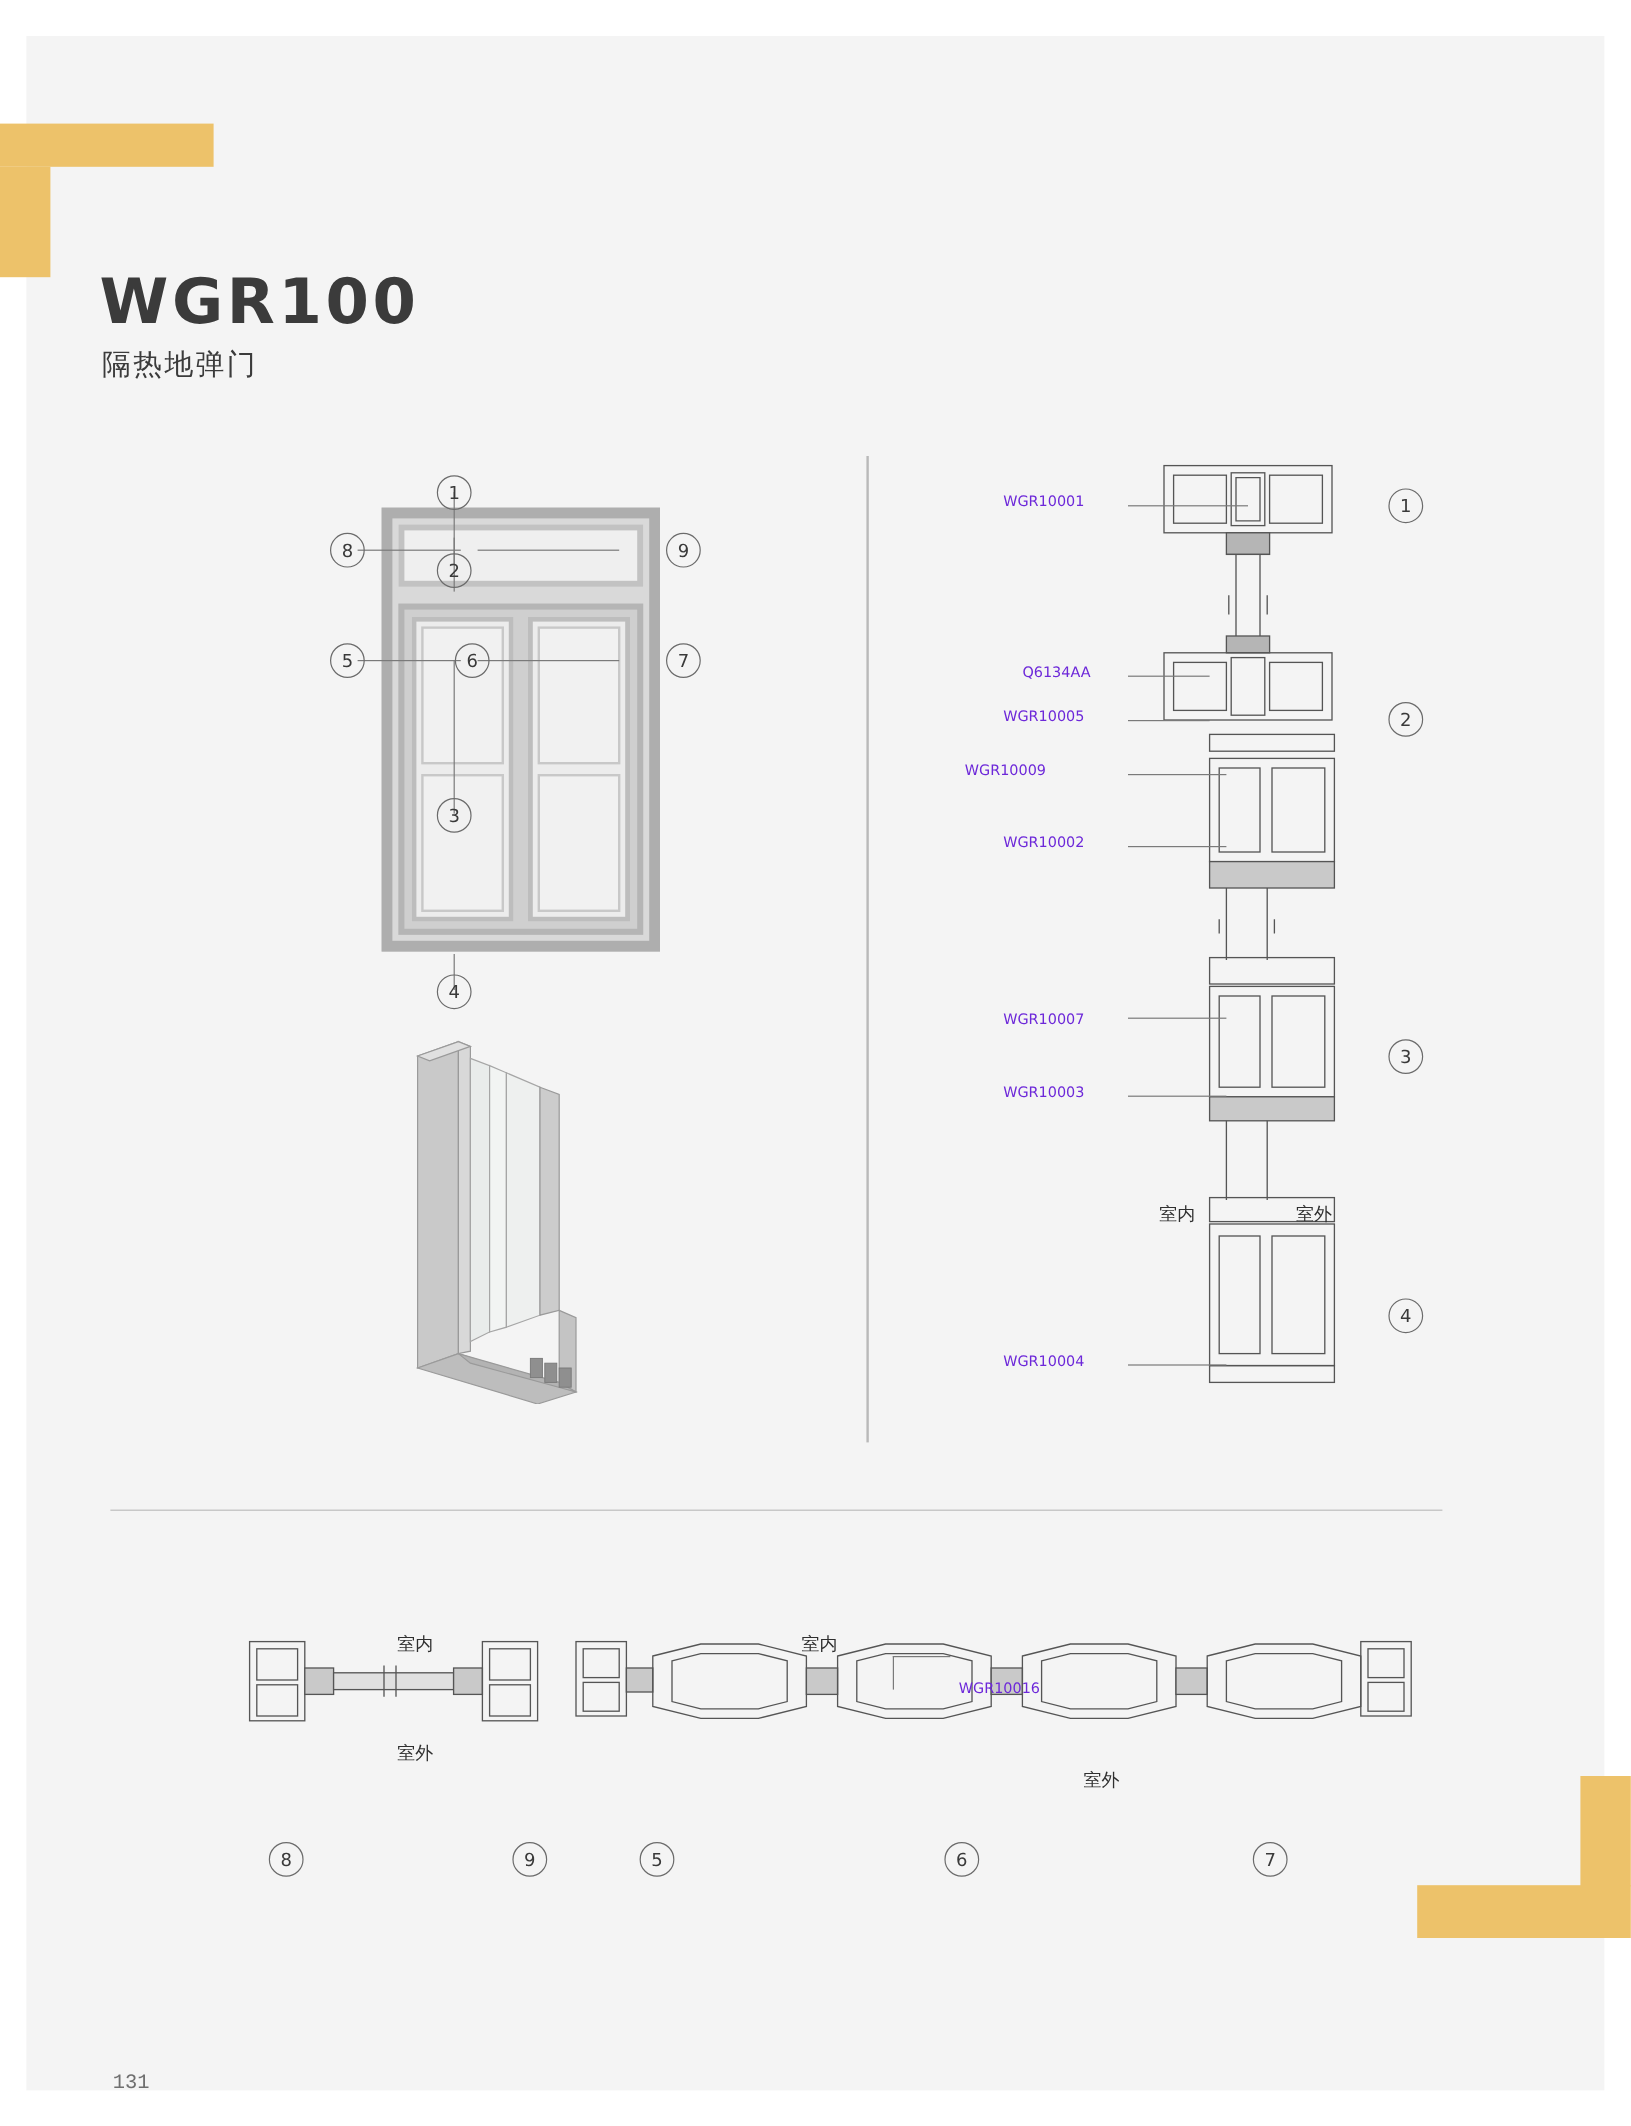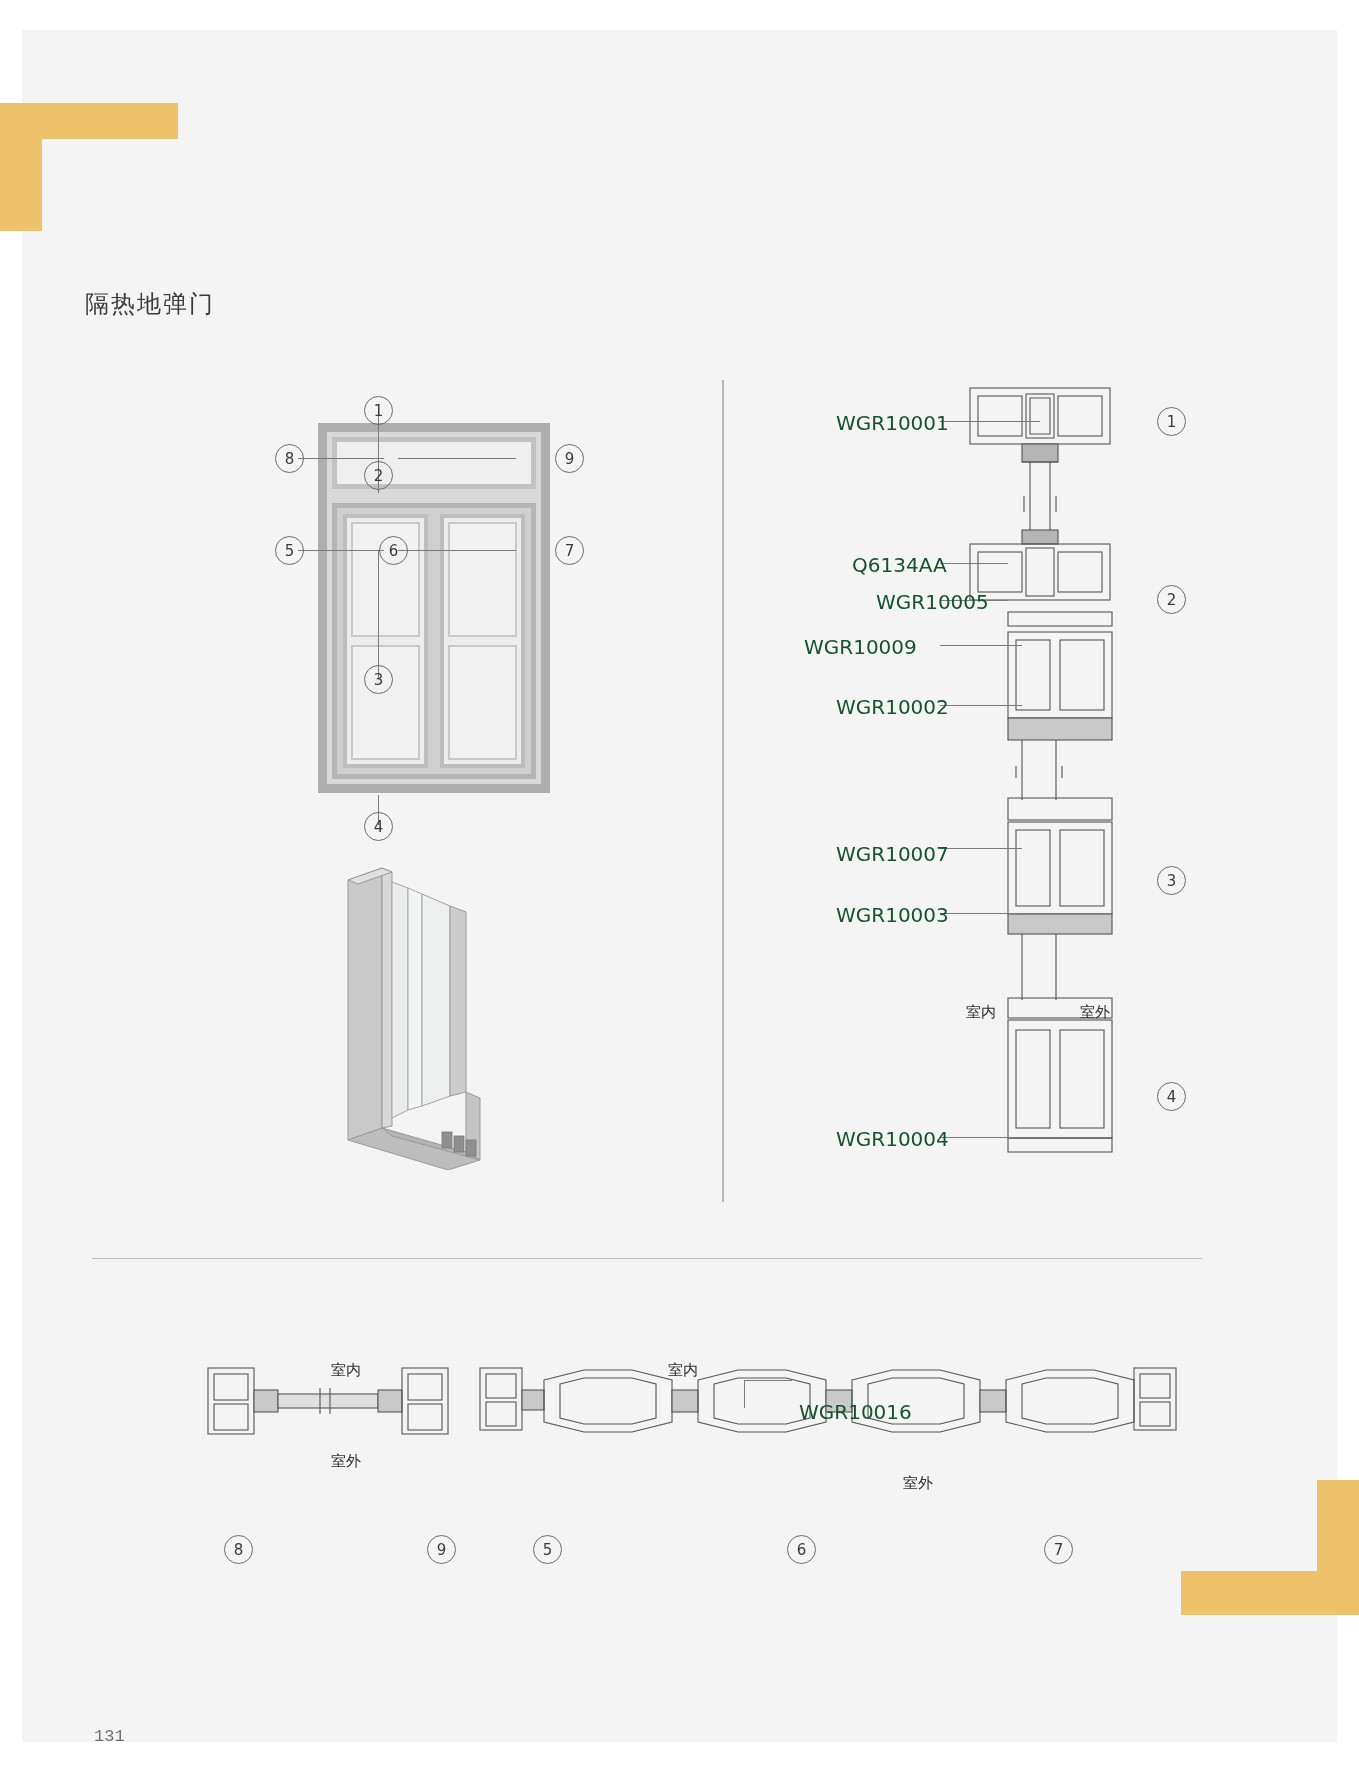--- a/index.html
+++ b/index.html
@@ -113,22 +113,22 @@
   }
   .leader {
     position: absolute;
     background: #7a7a7a;
   }
   .leader.h { height: 1px; }
   .leader.v { width: 1px; }
 
   .code-label {
     position: absolute;
-    font-size: 20px;
-    color: #14532d;
+    font-size: 12px;
+    color: #6d28d9;
     white-space: nowrap;
     font-family: "DejaVu Sans", sans-serif;
   }
   .cn-label {
     position: absolute;
     font-size: 15px;
     color: #2f2f2f;
     white-space: nowrap;
     font-family: "DejaVu Sans", sans-serif;
   }
@@ -213,20 +213,21 @@
   <div class="white-frame-top"></div>
   <div class="white-frame-bottom"></div>
   <div class="white-frame-left"></div>
   <div class="white-frame-right"></div>
 
   <div class="corner-tl-a"></div>
   <div class="corner-tl-b"></div>
   <div class="corner-br-a"></div>
   <div class="corner-br-b"></div>
 
+  <div class="title">WGR100</div>
   <div class="subtitle">隔热地弹门</div>
 
   <div class="vert-divider"></div>
   <div class="horiz-divider"></div>
 
   <div class="page-number">131</div>
 
   <div class="elev">
     <div class="elev-outer"></div>
     <div class="elev-transom"></div>
@@ -348,21 +349,21 @@
     </svg>
   </div>
 
   <div class="leader h" style="left:940px; top:421px; width:100px;"></div>
   <div class="code-label" style="left:836px; top:411px;">WGR10001</div>
 
   <div class="leader h" style="left:940px; top:563px; width:68px;"></div>
   <div class="code-label" style="left:852px; top:553px;">Q6134AA</div>
 
   <div class="leader h" style="left:940px; top:600px; width:68px;"></div>
-  <div class="code-label" style="left:836px; top:590px;margin-left:40px;">WGR10005</div>
+  <div class="code-label" style="left:836px; top:590px;">WGR10005</div>
 
   <div class="leader h" style="left:940px; top:645px; width:82px;"></div>
   <div class="code-label" style="left:804px; top:635px;">WGR10009</div>
 
   <div class="leader h" style="left:940px; top:705px; width:82px;"></div>
   <div class="code-label" style="left:836px; top:695px;">WGR10002</div>
 
   <div class="leader h" style="left:940px; top:848px; width:82px;"></div>
   <div class="code-label" style="left:836px; top:842px;">WGR10007</div>
 

